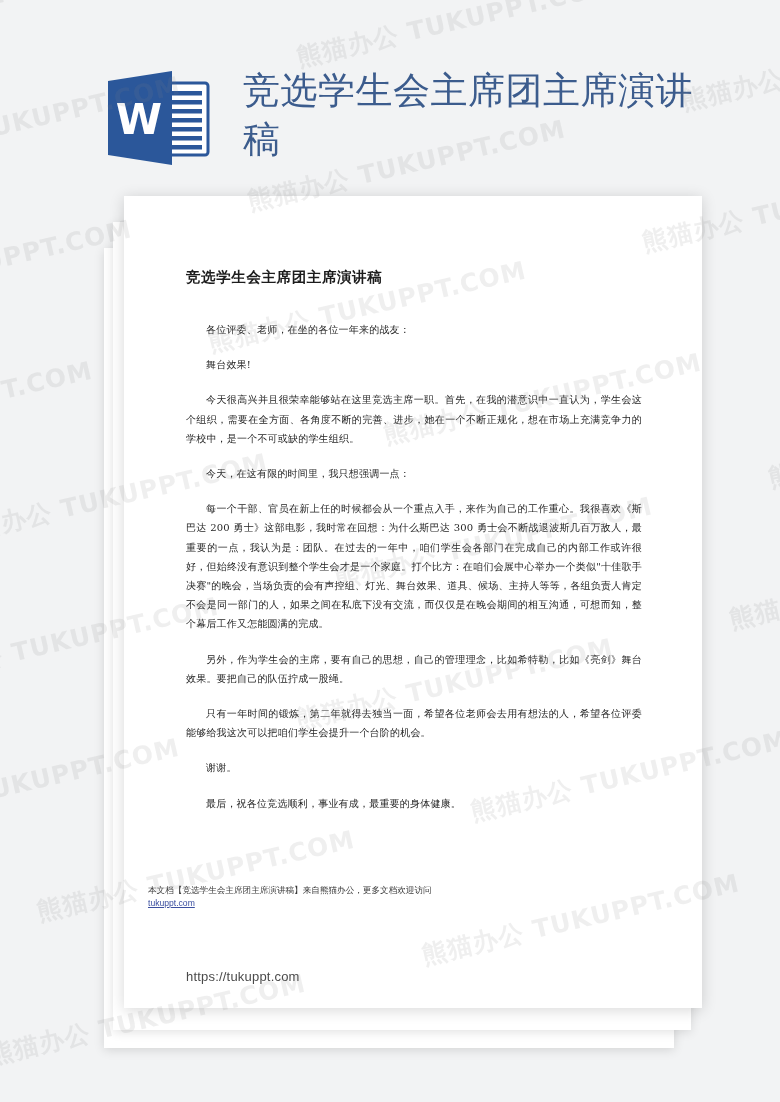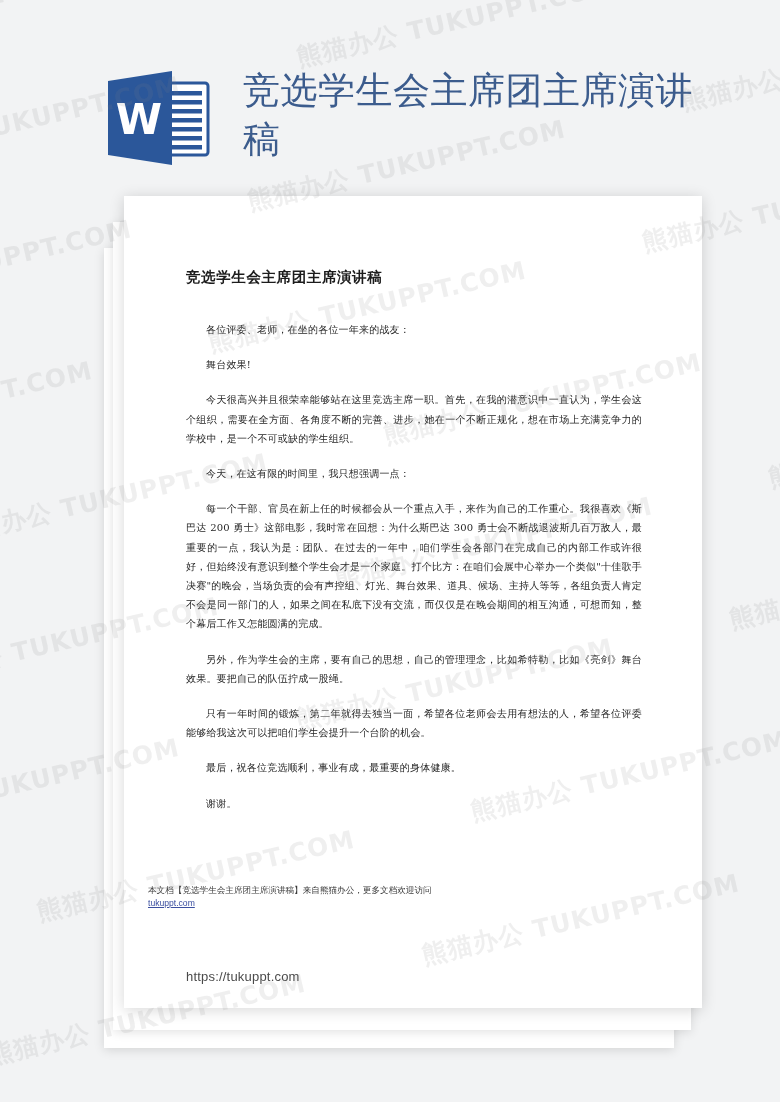--- a/index.html
+++ b/index.html
@@ -215,22 +215,22 @@
       <div class="doc-heading">竞选学生会主席团主席演讲稿</div>
 
       <div class="body-block">
         <p class="para">各位评委、老师，在坐的各位一年来的战友：</p>
         <p class="para">舞台效果!</p>
         <p class="para">今天很高兴并且很荣幸能够站在这里竞选主席一职。首先，在我的潜意识中一直认为，学生会这个组织，需要在全方面、各角度不断的完善、进步，她在一个不断正规化，想在市场上充满竞争力的学校中，是一个不可或缺的学生组织。</p>
         <p class="para">今天，在这有限的时间里，我只想强调一点：</p>
         <p class="para">每一个干部、官员在新上任的时候都会从一个重点入手，来作为自己的工作重心。我很喜欢《斯巴达 200 勇士》这部电影，我时常在回想：为什么斯巴达 300 勇士会不断战退波斯几百万敌人，最重要的一点，我认为是：团队。在过去的一年中，咱们学生会各部门在完成自己的内部工作或许很好，但始终没有意识到整个学生会才是一个家庭。打个比方：在咱们会展中心举办一个类似"十佳歌手决赛"的晚会，当场负责的会有声控组、灯光、舞台效果、道具、候场、主持人等等，各组负责人肯定不会是同一部门的人，如果之间在私底下没有交流，而仅仅是在晚会期间的相互沟通，可想而知，整个幕后工作又怎能圆满的完成。</p>
         <p class="para">另外，作为学生会的主席，要有自己的思想，自己的管理理念，比如希特勒，比如《亮剑》舞台效果。要把自己的队伍拧成一股绳。</p>
         <p class="para">只有一年时间的锻炼，第二年就得去独当一面，希望各位老师会去用有想法的人，希望各位评委能够给我这次可以把咱们学生会提升一个台阶的机会。</p>
+        <p class="para">谢谢。</p>
         <p class="para">最后，祝各位竞选顺利，事业有成，最重要的身体健康。</p>
-        <p class="para">谢谢。</p>
       </div>
 
       <div class="footer-note">
         <span>本文档【竞选学生会主席团主席演讲稿】来自熊猫办公，更多文档欢迎访问</span><br>
         <span class="footer-link">tukuppt.com</span>
       </div>
 
       <div class="bottom-url">https://tukuppt.com</div>
 
     </div>

